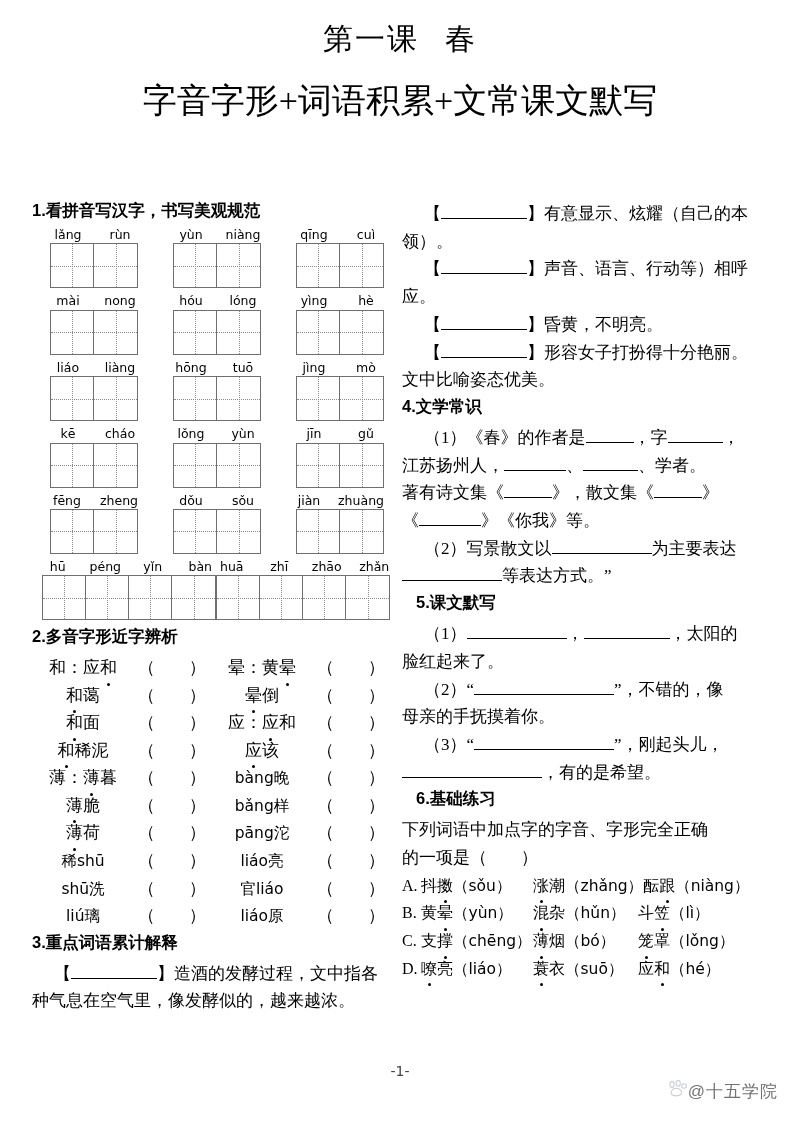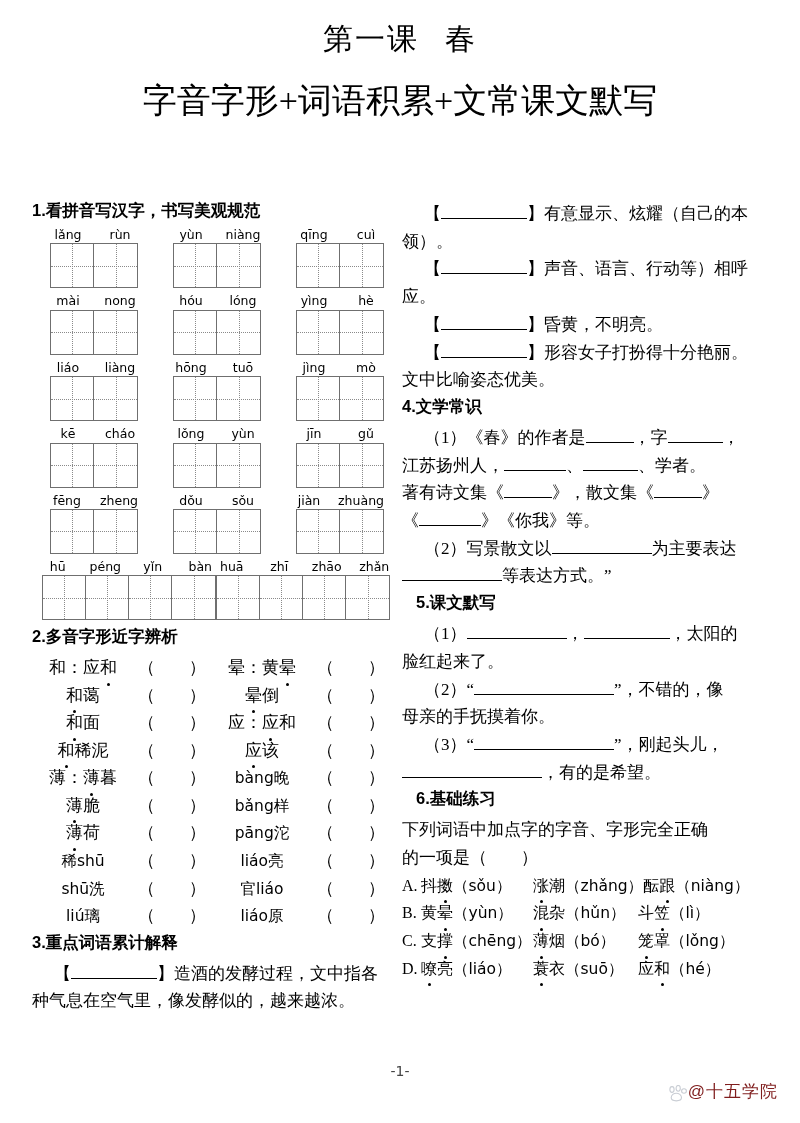--- a/index.html
+++ b/index.html
@@ -177,22 +177,22 @@
     text-align: center;
     font-family: "DejaVu Sans", "Liberation Sans", sans-serif;
     font-size: 14px;
     color: #444;
   }
   .watermark {
     position: absolute;
     right: 22px;
     top: 1080px;
     display: flex;
-    align-items: flex-end;
-    color: #7f1d1d;
+    align-items: flex-start;
+    color: #737373;
     font-size: 17px;
     font-family: "Liberation Sans", "DejaVu Sans", sans-serif;
     letter-spacing: 1px;
     user-select: none;
   }
   .watermark svg { display: block; }
 </style>
 </head>
 <body>
 

